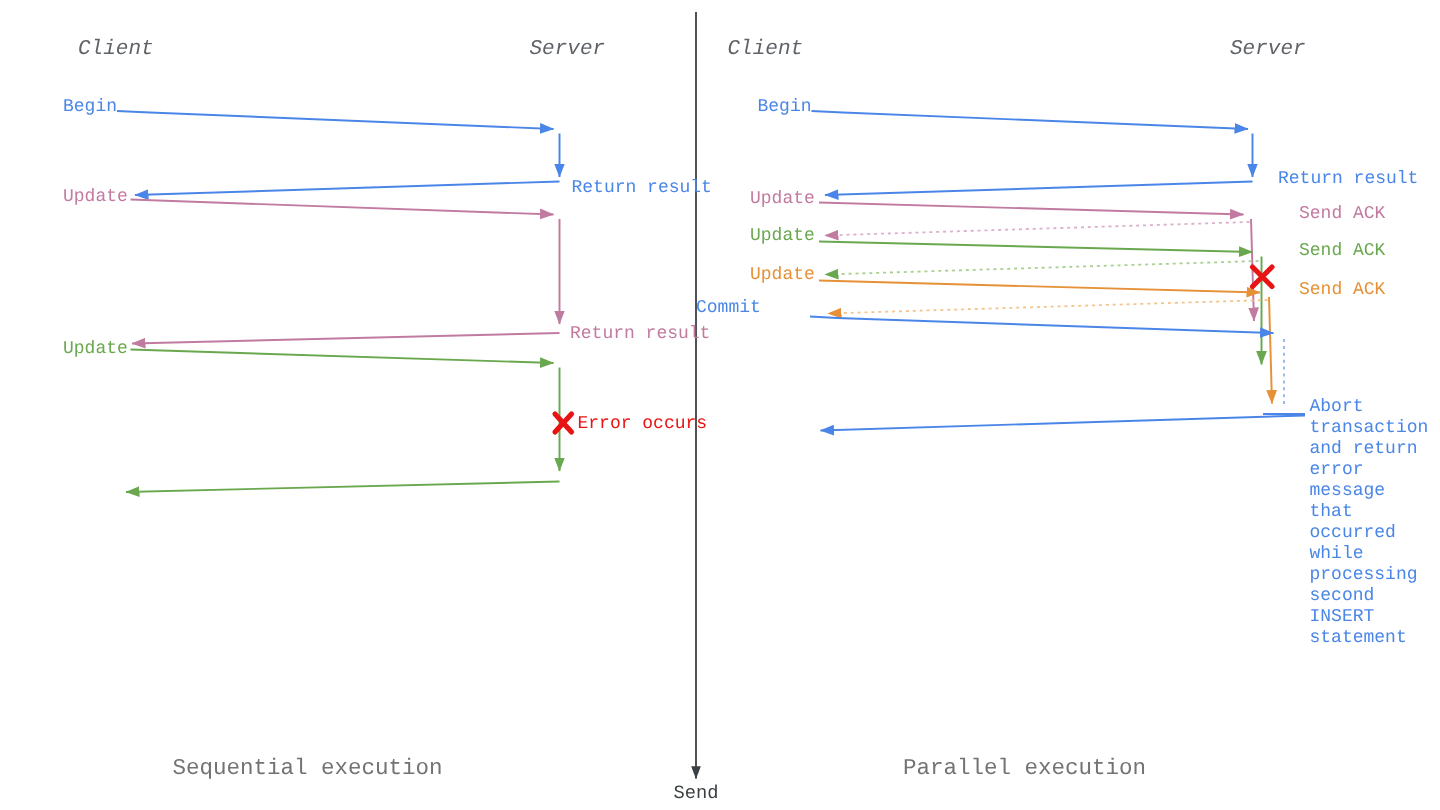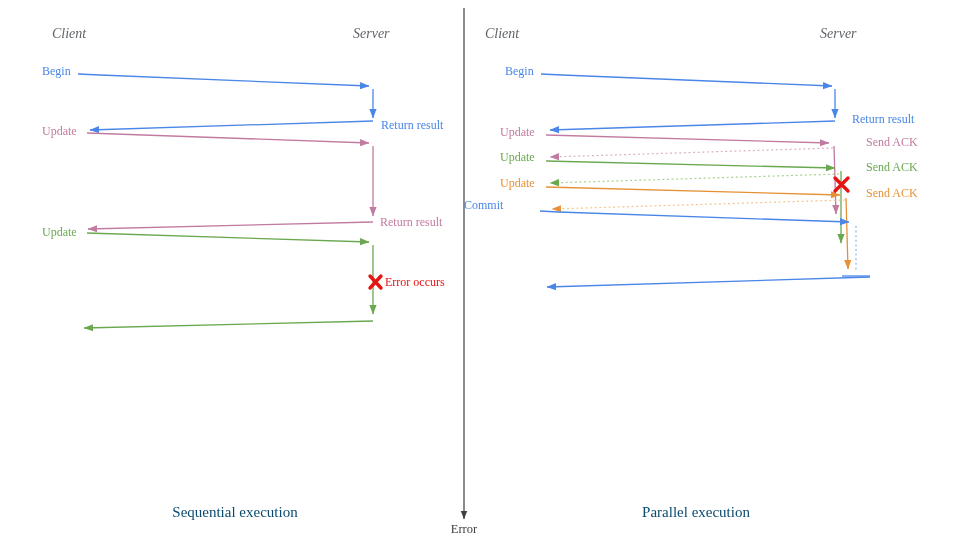--- a/index.html
+++ b/index.html
@@ -1,23 +1,23 @@
 <!DOCTYPE html>
 <html style="--blue: #4a86e8; --pink: #c27ba0; --green: #6aa84f; --orange: #e69138; --red: #e81313; --header_gray: #5f6368; --axis: #3c4043; --blue_light: #8fb2ef; --pink_light: #dcafca; --green_light: #a9d08e; --orange_light: #f5c48c;"><head>
 <meta charset="utf-8">
 <style>
   html,body{margin:0;padding:0;background:#ffffff;}
   .stage{
     position:relative;width:960px;height:540px;overflow:hidden;background:#ffffff;
-    font-family:Liberation Serif, serif;
+    font-family:Liberation Mono, monospace;
   }
   .stage svg{position:absolute;left:0;top:0;}
   .lbl{position:absolute;font-size:12px;line-height:13px;white-space:nowrap;}
   .hdr{font-style:italic;font-size:14px;color:var(--header_gray);}
-  .cap{font-size:15px;color:#0c4a6e;text-align:center;white-space:nowrap;}
+  .cap{font-size:15px;color:#737373;white-space:nowrap;}
   .wrap{white-space:normal;line-height:14px;}
   .c-blue{color:var(--blue);}
   .c-pink{color:var(--pink);}
   .c-green{color:var(--green);}
   .c-orange{color:var(--orange);}
   .c-red{color:var(--red);}
   .c-axis{color:var(--axis);}
   .msg{fill:none;stroke-width:1.3px;}
   .thin{fill:none;stroke-width:1.2px;}
   .dash{fill:none;stroke-width:1.2px;stroke-dasharray:2 2.6;}
@@ -117,17 +117,18 @@
 
   <div class="lbl c-blue" style="left:505px;top:65px">Begin</div>
   <div class="lbl c-blue" style="left:852px;top:113px">Return result</div>
   <div class="lbl c-pink" style="left:500px;top:126px">Update</div>
   <div class="lbl c-pink" style="left:866px;top:136px">Send ACK</div>
   <div class="lbl c-green" style="left:500px;top:151px">Update</div>
   <div class="lbl c-green" style="left:866px;top:161px">Send ACK</div>
   <div class="lbl c-orange" style="left:500px;top:177px">Update</div>
   <div class="lbl c-orange" style="left:866px;top:187px">Send ACK</div>
   <div class="lbl c-blue" style="left:464px;top:199px">Commit</div>
-  <div class="lbl cap" style="left:576px;top:506px;width:240px">Parallel execution</div>
+  <div class="lbl c-blue wrap" style="left:873px;top:264px;width:80px">Abort transaction and return error message that occurred while processing second INSERT statement</div>
+  <div class="lbl cap" style="left:602px;top:506px;width:240px">Parallel execution</div>
 
-  <div class="lbl c-axis" style="left:434px;top:523px;width:60px;text-align:center;font-size:12.5px">Error</div>
+  <div class="lbl c-axis" style="left:434px;top:523px;width:60px;text-align:center;font-size:12.5px">Send</div>
 
 </div>
 
 </body></html>

